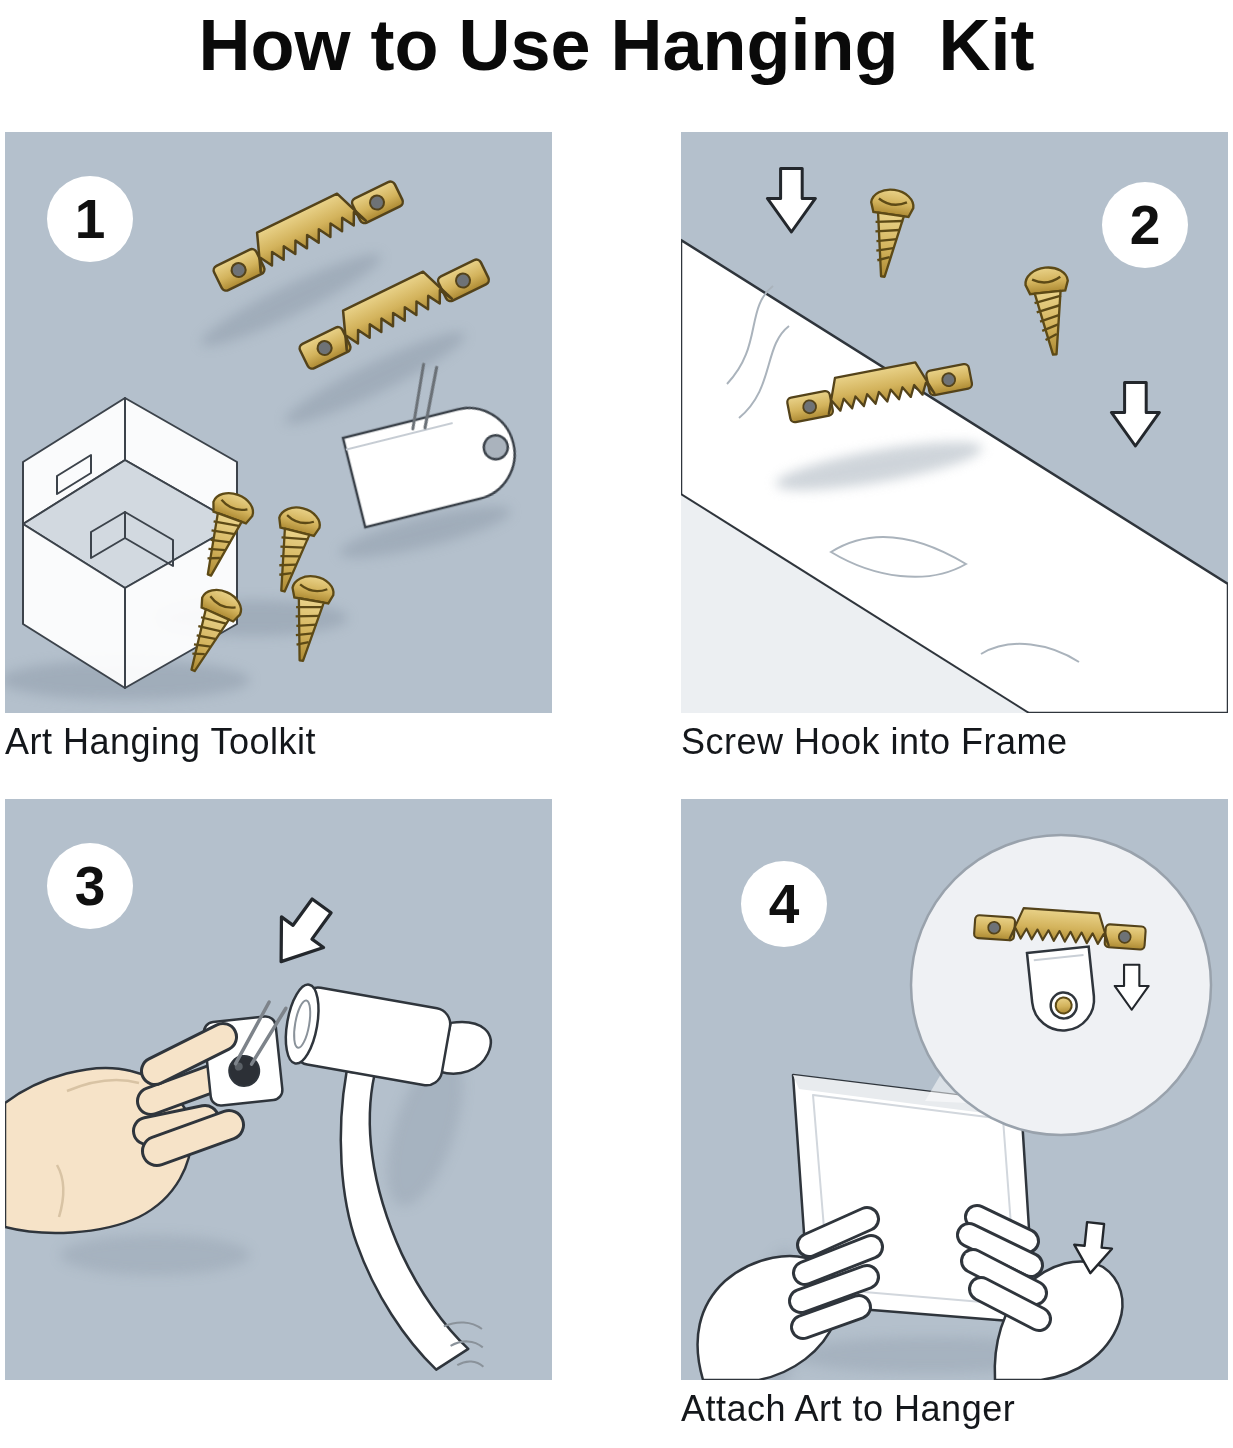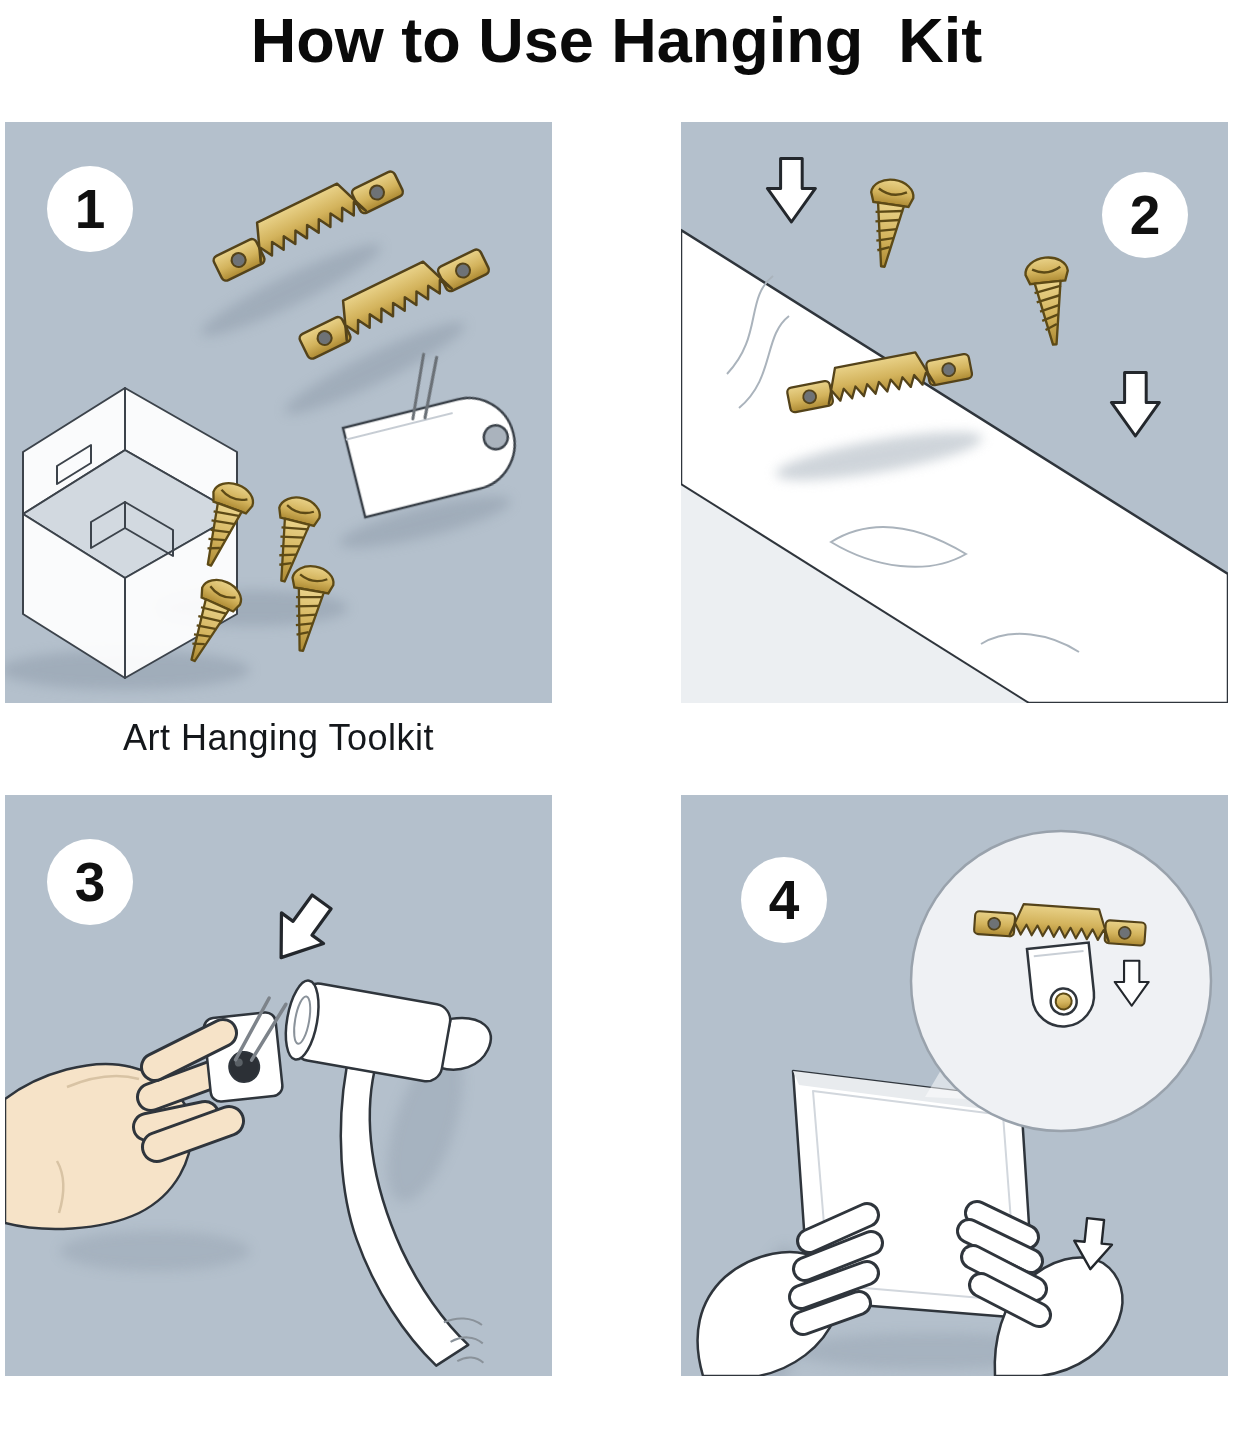--- a/index.html
+++ b/index.html
@@ -1,32 +1,32 @@
 <!DOCTYPE html>
 <html><head>
 <meta charset="utf-8">
 <style>
   html,body{margin:0;padding:0;background:#fff;}
   .page{width:1233px;height:1448px;background:#ffffff;position:relative;overflow:hidden;
         font-family:"Liberation Sans",sans-serif;}
-  h1.title{margin:0;padding-top:4px;text-align:center;font-size:63px;font-weight:600;
+  h1.title{margin:0;padding-top:4px;text-align:center;font-size:72px;font-weight:600;
         color:#0a0a0a;letter-spacing:0;white-space:pre;}
   .grid{display:grid;grid-template-columns:547px 547px;justify-content:space-between;
         padding:0 5px;margin-top:46px;row-gap:36px;}
   figure.panel{margin:0;}
   .panel-art{position:relative;width:547px;height:581px;}
   svg.art{display:block;width:547px;height:581px;}
   .badge{position:absolute;width:86px;height:86px;border-radius:50%;background:#ffffff;
         display:flex;align-items:center;justify-content:center;
         font-size:55px;font-weight:700;color:#101010;}
   .b1{left:42px;top:44px;}
   .b2{right:40px;top:50px;}
   .b3{left:42px;top:44px;}
   .b4{left:60px;top:62px;}
-  figcaption{margin-top:14px;text-align:center;font-size:36px;color:#14171b;letter-spacing:.5px;}
+  figcaption{margin-top:8px;text-align:left;font-size:36px;color:#14171b;letter-spacing:.5px;}
   .defs{position:absolute;width:0;height:0;overflow:hidden;}
 </style>
 </head>
 <body>
 
 <div class="page">
 
   <h1 class="title">How to Use Hanging  Kit</h1>
 
   <svg class="defs" aria-hidden="true">
@@ -139,20 +139,21 @@
           </g>
           <g transform="translate(84,34) scale(1.2)">
               <use href="#arrowDown"></use>
             </g>
           <g transform="translate(428,248) scale(1.2)">
               <use href="#arrowDown"></use>
             </g>
         </svg>
         <div class="badge b2">2</div>
       </div>
+      <figcaption>Screw Hook into Frame</figcaption>
     </figure>
 
     <figure class="panel">
       <div class="panel-art">
         <svg class="art" viewBox="0 0 547 581">
           <rect width="547" height="581" fill="#b4c0cc"></rect>
           <g filter="url(#blur6)" fill="#8d9aa9" opacity="0.35">
             <ellipse cx="150" cy="456" rx="95" ry="20"></ellipse>
             <ellipse cx="420" cy="330" rx="30" ry="80" transform="rotate(18 420 330)"></ellipse>
           </g>
@@ -256,16 +257,17 @@
               <path d="M358 520 L300 490" stroke="#2f353c" stroke-width="26"></path>
                 <path d="M358 520 L300 490" stroke="#ffffff" stroke-width="20"></path>
             </g>
           </g>
           <g transform="translate(394,420) rotate(6) scale(0.95)">
             <use href="#arrowDown"></use>
           </g>
         </svg>
         <div class="badge b4">4</div>
       </div>
+      <figcaption>Attach Art to Hanger</figcaption>
     </figure>
 
   </div>
 </div>
 
 </body></html>

